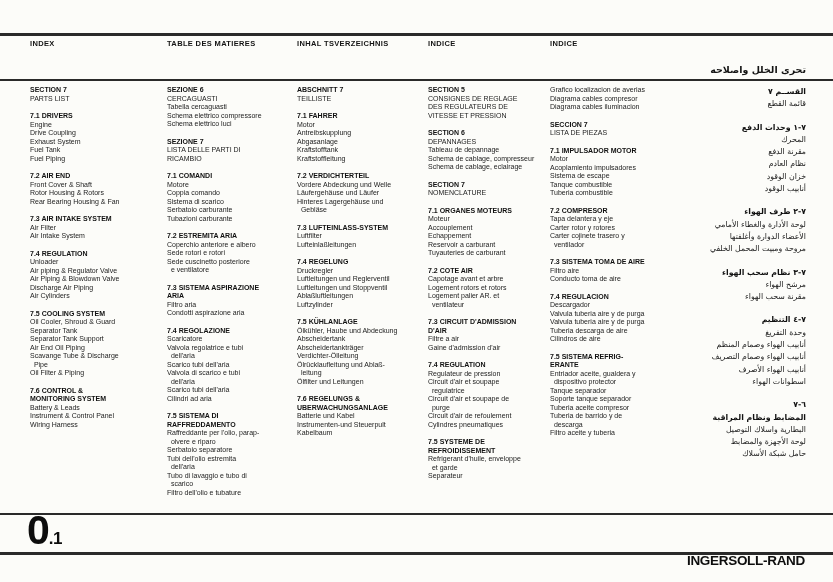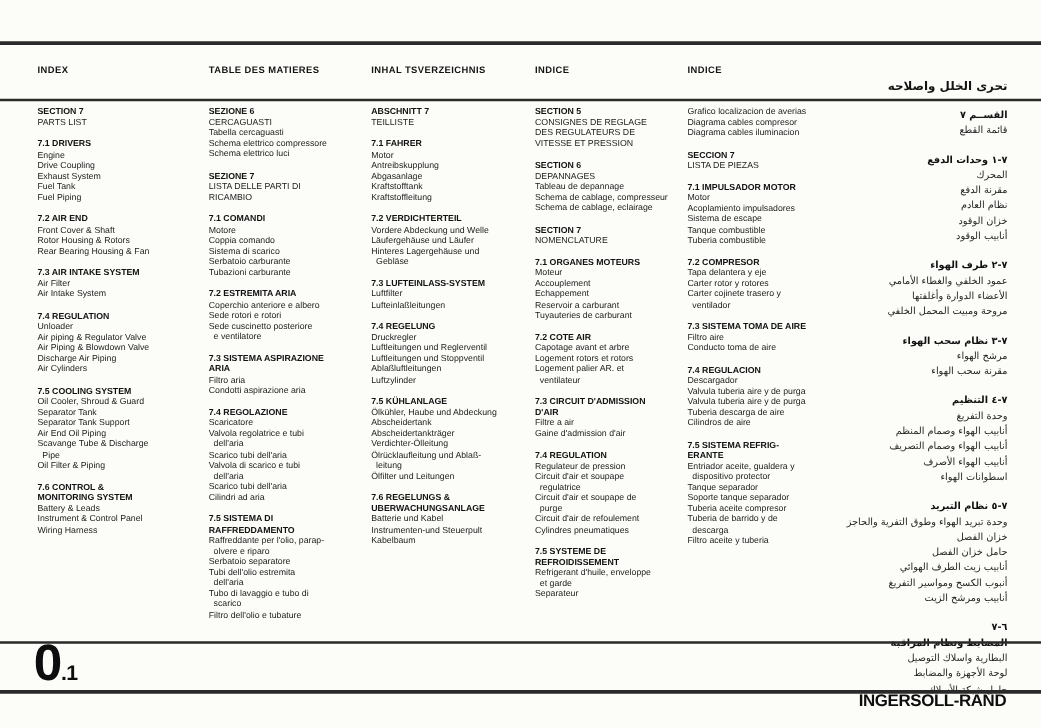--- a/index.html
+++ b/index.html
@@ -11,21 +11,21 @@
   body{font-family:"Liberation Sans",sans-serif;background:#fff;}
   .page{position:relative;width:833px;height:582px;background:var(--paper);overflow:hidden;color:var(--ink);}
 
   .rule{position:absolute;left:0;right:0;background:var(--rule);}
   .rule.top{top:33px;height:3px;}
   .rule.mid{top:79px;height:2px;}
   .rule.foot1{top:513px;height:2px;}
   .rule.foot2{top:552px;height:3px;}
 
   .header-row .col-header{
-    position:absolute;top:51px;
+    position:absolute;top:39px;
     font-size:7.5px;font-weight:bold;letter-spacing:.35px;color:#141414;
     white-space:nowrap;
   }
   .header-row .col-header:nth-child(1){left:30px;}
   .header-row .col-header:nth-child(2){left:167px;}
   .header-row .col-header:nth-child(3){left:297px;}
   .header-row .col-header:nth-child(4){left:428px;}
   .header-row .col-header:nth-child(5){left:550px;}
   .header-row .col-header:nth-child(6){left:676px;width:130px;text-align:right;}
   .header-row .col-header.rtl{font-size:9.5px;letter-spacing:0;top:64px;font-family:"DejaVu Sans",sans-serif;}
@@ -344,47 +344,38 @@
         <div class="section">
           <div class="h">٧-١ وحدات الدفع</div>
           <div class="it">المحرك</div>
           <div class="it">مقرنة الدفع</div>
           <div class="it">نظام العادم</div>
           <div class="it">خزان الوقود</div>
           <div class="it">أنابيب الوقود</div>
         </div>
         <div class="section">
           <div class="h">٧-٢ طرف الهواء</div>
-          <div class="it">عمود الخلفي والغطاء الأمامي</div>
+          <div class="it">لوحة الأدارة والغطاء الأمامي</div>
           <div class="it">الأعضاء الدوارة وأغلفتها</div>
           <div class="it">مروحة ومبيت المحمل الخلفي</div>
         </div>
         <div class="section">
           <div class="h">٧-٣ نظام سحب الهواء</div>
           <div class="it">مرشح الهواء</div>
           <div class="it">مقرنة سحب الهواء</div>
         </div>
         <div class="section">
           <div class="h">٧-٤ التنظيم</div>
           <div class="it">وحدة التفريغ</div>
           <div class="it">أنابيب الهواء وصمام المنظم</div>
           <div class="it">أنابيب الهواء وصمام التصريف</div>
           <div class="it">أنابيب الهواء الأصرف</div>
           <div class="it">اسطوانات الهواء</div>
         </div>
         <div class="section">
-          <div class="h">٧-٥ نظام التبريد</div>
-          <div class="it">وحدة تبريد الهواء وطوق التفرية والحاجز</div>
-          <div class="it">خزان الفصل</div>
-          <div class="it">حامل خزان الفصل</div>
-          <div class="it">أنابيب زيت الطرف الهوائي</div>
-          <div class="it">أنبوب الكسح ومواسير التفريغ</div>
-          <div class="it">أنابيب ومرشح الزيت</div>
-        </div>
-        <div class="section">
           <div class="h">٦-٧</div>
           <div class="h">المضابط ونظام المراقبة</div>
           <div class="it">البطارية واسلاك التوصيل</div>
           <div class="it">لوحة الأجهزة والمضابط</div>
           <div class="it">حامل شبكة الأسلاك</div>
         </div>
       </div>
     </div>
 
   <div class="rule foot1"></div>

